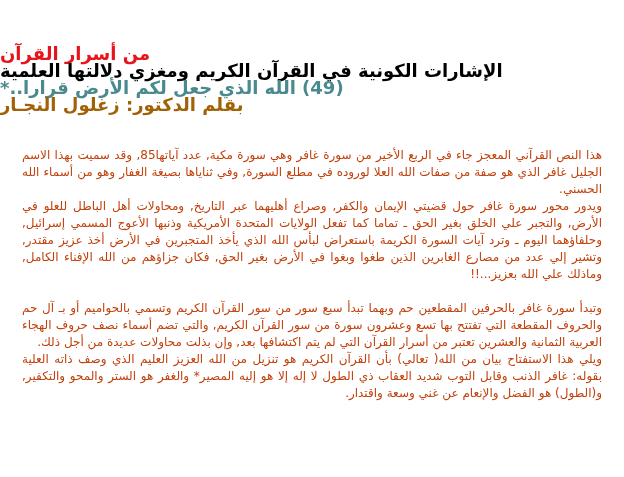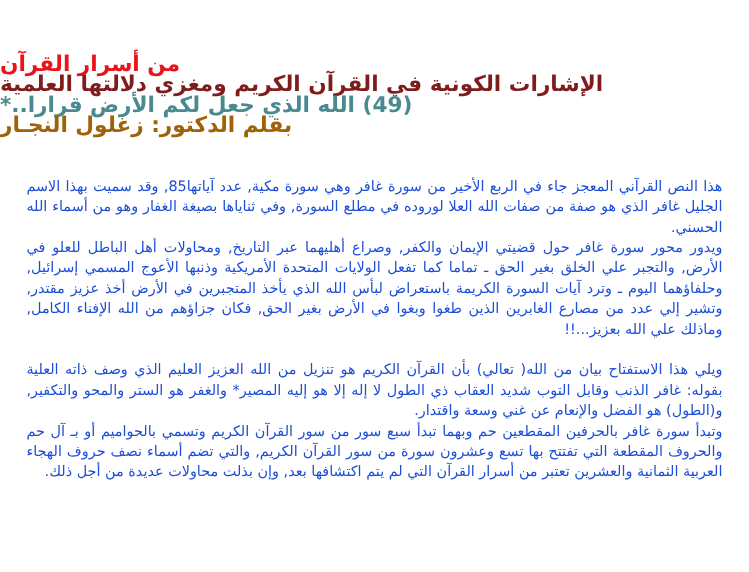--- a/index.html
+++ b/index.html
@@ -1,37 +1,37 @@
 <!DOCTYPE html>
 <html><head>
 <meta charset="utf-8">
 <style>
   html, body { margin:0; padding:0; background:#ffffff; }
   body { width:624px; height:477px; overflow:hidden; font-family:"DejaVu Sans", sans-serif; }
   .page { position:relative; width:624px; height:477px; direction:rtl; }
   .header { position:absolute; top:45px; left:0; width:624px; text-align:left; font-weight:bold; font-size:18px; line-height:17px; }
   .h-series { color:#e8141b; }
-  .h-title { color:#7f1d1d; }
+  .h-title { color:#000000; }
   .h-verse { color:#4a8a8f; }
   .h-author { color:#a16207; }
-  .body { position:absolute; top:147px; right:22px; width:580px; font-size:12px; line-height:17px; color:#1d4ed8; text-align:justify; }
+  .body { position:absolute; top:147px; right:22px; width:580px; font-size:12px; line-height:17px; color:#c2410c; text-align:justify; }
   .body p { margin:0; }
   .gap { height:17px; }
 </style>
 </head>
 <body>
 
 <div class="page">
   <div class="header">
     <div class="h-series">من أسرار القرآن</div>
     <div class="h-title">الإشارات الكونية في القرآن الكريم ومغزي دلالتها العلمية</div>
     <div class="h-verse">(49) الله الذي جعل لكم الأرض قرارا..*</div>
     <div class="h-author">بقلم الدكتور: زغلول النجـار</div>
   </div>
 
   <div class="body">
     <p>هذا النص القرآني المعجز جاء في الربع الأخير من سورة غافر وهي سورة مكية, عدد آياتها85, وقد سميت بهذا الاسم الجليل غافر الذي هو صفة من صفات الله العلا لوروده في مطلع السورة, وفي ثناياها بصيغة الغفار وهو من أسماء الله الحسني.</p>
     <p>ويدور محور سورة غافر حول قضيتي الإيمان والكفر, وصراع أهليهما عبر التاريخ, ومحاولات أهل الباطل للعلو في الأرض, والتجبر علي الخلق بغير الحق ـ تماما كما تفعل الولايات المتحدة الأمريكية وذنبها الأعوج المسمي إسرائيل, وحلفاؤهما اليوم ـ وترد آيات السورة الكريمة باستعراض لبأس الله الذي يأخذ المتجبرين في الأرض أخذ عزيز مقتدر, وتشير إلي عدد من مصارع الغابرين الذين طغوا وبغوا في الأرض بغير الحق, فكان جزاؤهم من الله الإفناء الكامل, وماذلك علي الله بعزيز...!!</p>
     <div class="gap"></div>
+    <p>وتبدأ سورة غافر بالحرفين المقطعين حم وبهما تبدأ سبع سور من سور القرآن الكريم وتسمي بالحواميم أو بـ آل حم والحروف المقطعة التي تفتتح بها تسع وعشرون سورة من سور القرآن الكريم, والتي تضم أسماء نصف حروف الهجاء العربية الثمانية والعشرين تعتبر من أسرار القرآن التي لم يتم اكتشافها بعد, وإن بذلت محاولات عديدة من أجل ذلك.</p>
     <p>ويلي هذا الاستفتاح بيان من الله( تعالي) بأن القرآن الكريم هو تنزيل من الله العزيز العليم الذي وصف ذاته العلية بقوله: غافر الذنب وقابل التوب شديد العقاب ذي الطول لا إله إلا هو إليه المصير* والغفر هو الستر والمحو والتكفير, و(الطول) هو الفضل والإنعام عن غني وسعة واقتدار.</p>
-    <p>وتبدأ سورة غافر بالحرفين المقطعين حم وبهما تبدأ سبع سور من سور القرآن الكريم وتسمي بالحواميم أو بـ آل حم والحروف المقطعة التي تفتتح بها تسع وعشرون سورة من سور القرآن الكريم, والتي تضم أسماء نصف حروف الهجاء العربية الثمانية والعشرين تعتبر من أسرار القرآن التي لم يتم اكتشافها بعد, وإن بذلت محاولات عديدة من أجل ذلك.</p>
   </div>
 </div>
 
 </body></html>

